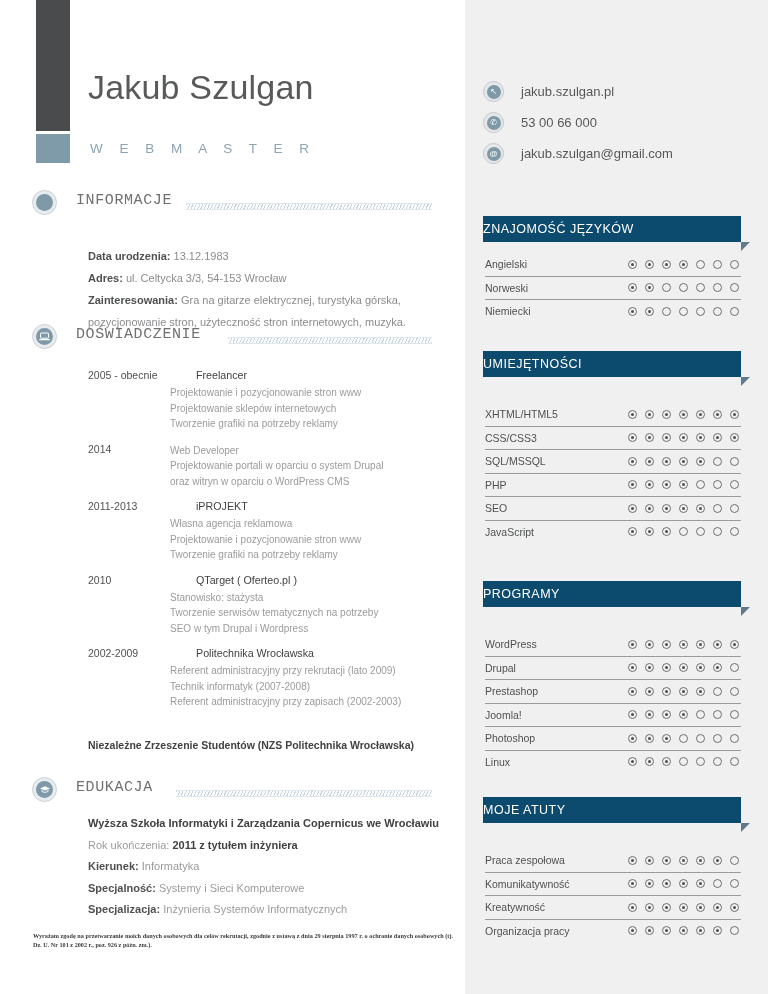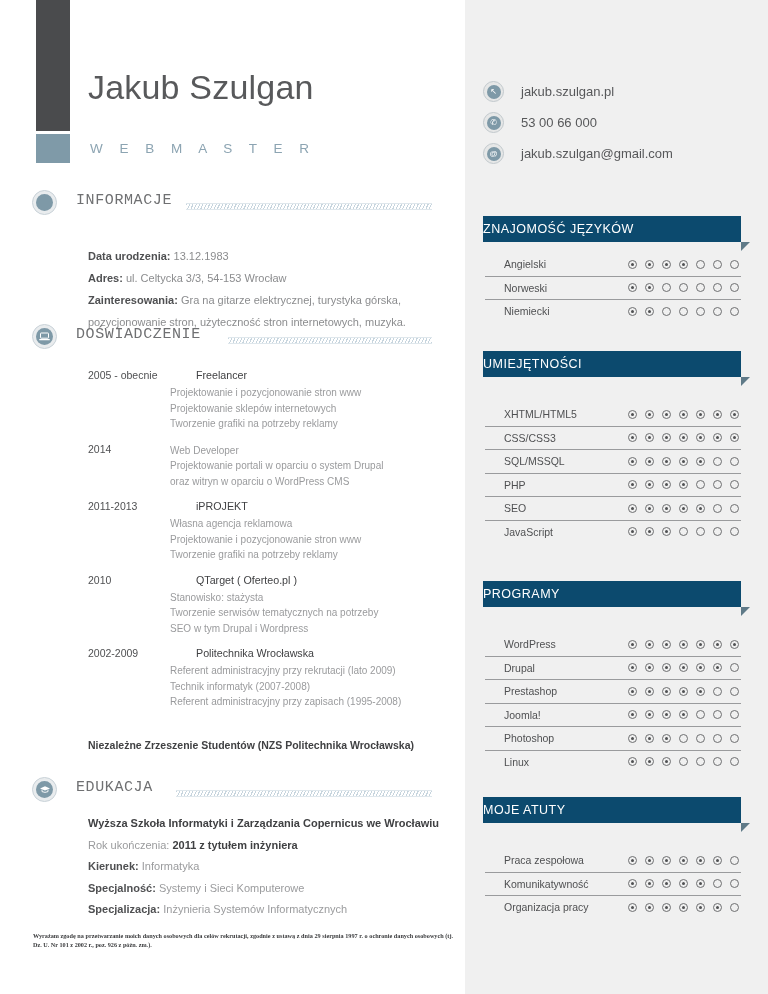--- a/index.html
+++ b/index.html
@@ -257,21 +257,20 @@
     align-items: center;
     height: 22.5px;
     border-bottom: 1px solid #9a9b9d;
   }
   .rate-row:last-child { border-bottom: none; }
   .rate-label {
     flex: 1;
     font-size: 10.5px;
     color: #4f5052;
     white-space: nowrap;
-    margin-left: 19px;
   }
   .rate-dots {
     display: flex;
     gap: 8px;
     padding-right: 2px;
   }
   .dotmark {
     width: 9px; height: 9px;
     border-radius: 50%;
     border: 1px solid #6e6f71;
@@ -370,21 +369,21 @@
           <div class="exp-line">Tworzenie serwisów tematycznych na potrzeby</div>
           <div class="exp-line">SEO w tym Drupal i Wordpress</div>
         </div>
       </div>
       <div class="exp-row">
         <div class="exp-date">2002-2009</div>
         <div class="exp-body">
           <div class="exp-title">Politechnika Wrocławska</div>
           <div class="exp-line">Referent administracyjny przy rekrutacji (lato 2009)</div>
           <div class="exp-line">Technik informatyk (2007-2008)</div>
-          <div class="exp-line">Referent administracyjny przy zapisach (1995-2008)</div>
+          <div class="exp-line">Referent administracyjny przy zapisach (2002-2003)</div>
         </div>
       </div>
     </div>
 
   <div id="org-note">Niezależne Zrzeszenie Studentów (NZS Politechnika Wrocławska)</div>
 
   <div class="section-head" style="top:775px;">
     <span class="sec-icon">
       <span class="inner">
         <svg width="12" height="9" viewBox="0 0 12 9">
@@ -663,20 +662,32 @@
             <span class="dotmark on"></span>
             <span class="dotmark on"></span>
             <span class="dotmark on"></span>
             <span class="dotmark on"></span>
             <span class="dotmark on"></span>
             <span class="dotmark "></span>
             <span class="dotmark "></span>
           </span>
         </div>
         <div class="rate-row">
+          <span class="rate-label">Kreatywność</span>
+          <span class="rate-dots">
+            <span class="dotmark on"></span>
+            <span class="dotmark on"></span>
+            <span class="dotmark on"></span>
+            <span class="dotmark on"></span>
+            <span class="dotmark on"></span>
+            <span class="dotmark on"></span>
+            <span class="dotmark on"></span>
+          </span>
+        </div>
+        <div class="rate-row">
           <span class="rate-label">Organizacja pracy</span>
           <span class="rate-dots">
             <span class="dotmark on"></span>
             <span class="dotmark on"></span>
             <span class="dotmark on"></span>
             <span class="dotmark on"></span>
             <span class="dotmark on"></span>
             <span class="dotmark on"></span>
             <span class="dotmark "></span>
           </span>

